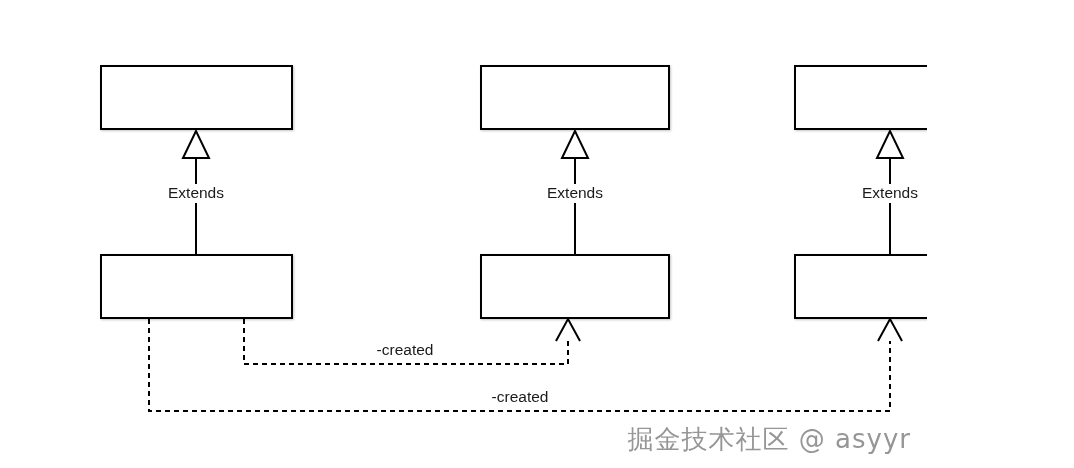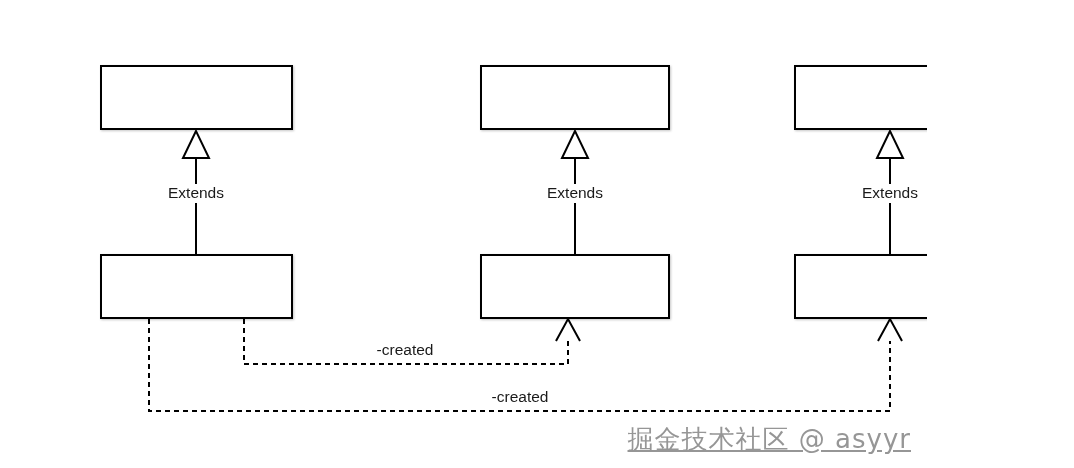--- a/index.html
+++ b/index.html
@@ -55,21 +55,20 @@
     position: absolute;
     top: 422px;
     right: 16px;
     font-family: "DejaVu Sans", "Liberation Sans", sans-serif;
     font-size: 26px;
     letter-spacing: 1px;
     color: #969696;
     text-shadow: 1px 1px 0 #ffffff, 2px 2px 1px rgba(255,255,255,0.9);
     white-space: nowrap;
     user-select: none;
-    text-decoration: underline;
   }
 </style>
 </head>
 <body>
 
 <div class="canvas">
   <svg width="1074" height="468" viewBox="0 0 1074 468" aria-hidden="true">
     <defs>
       <filter id="boxshadow" x="-10%" y="-10%" width="130%" height="130%">
         <feDropShadow dx="1" dy="1" stdDeviation="0.9" flood-color="#000000" flood-opacity="0.22"></feDropShadow>

